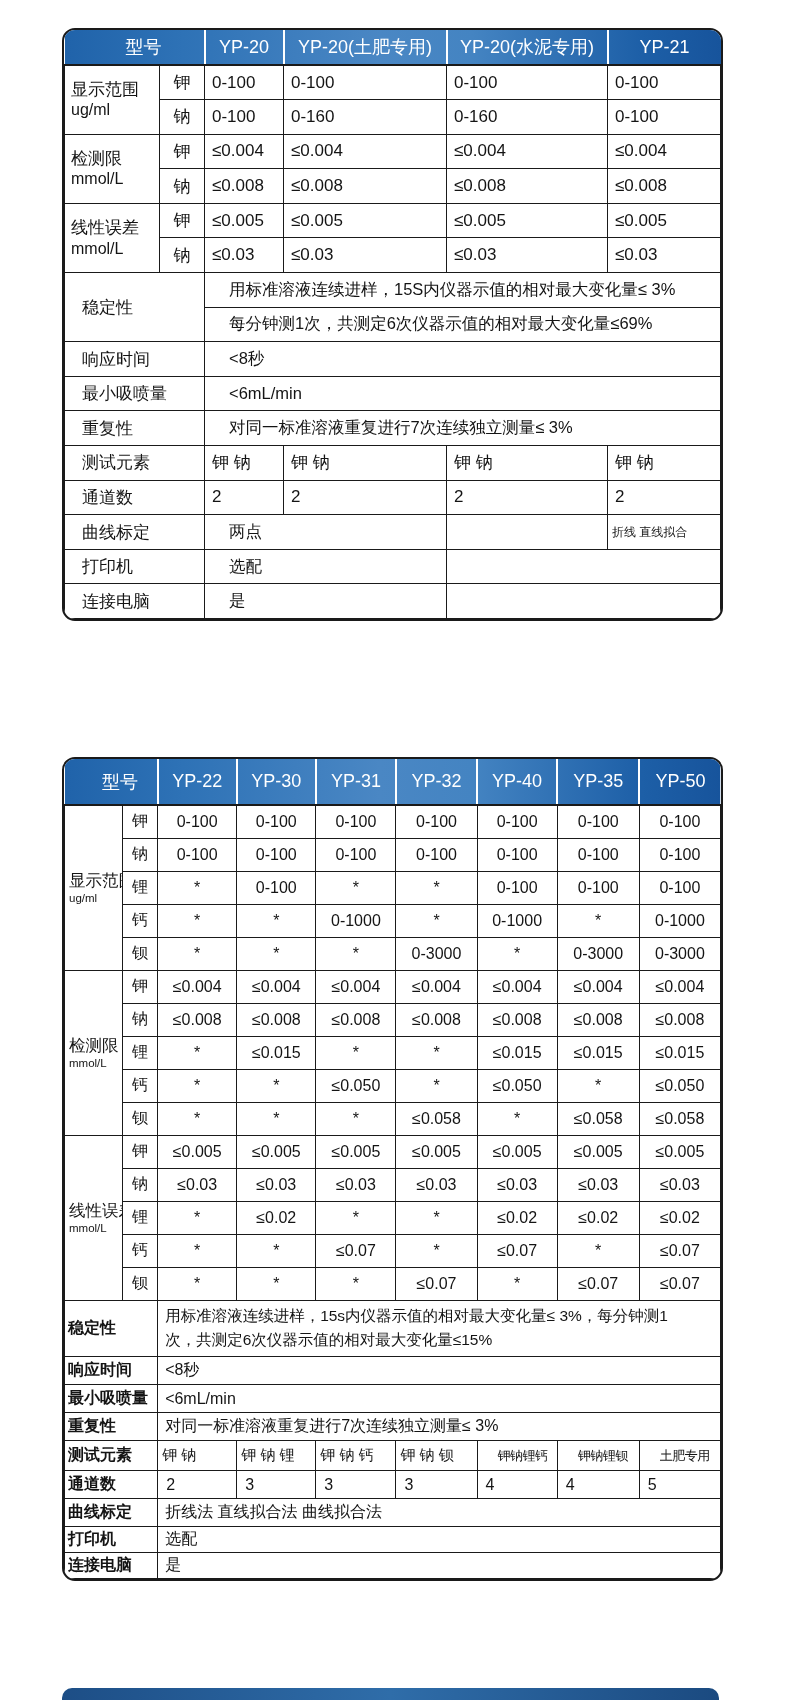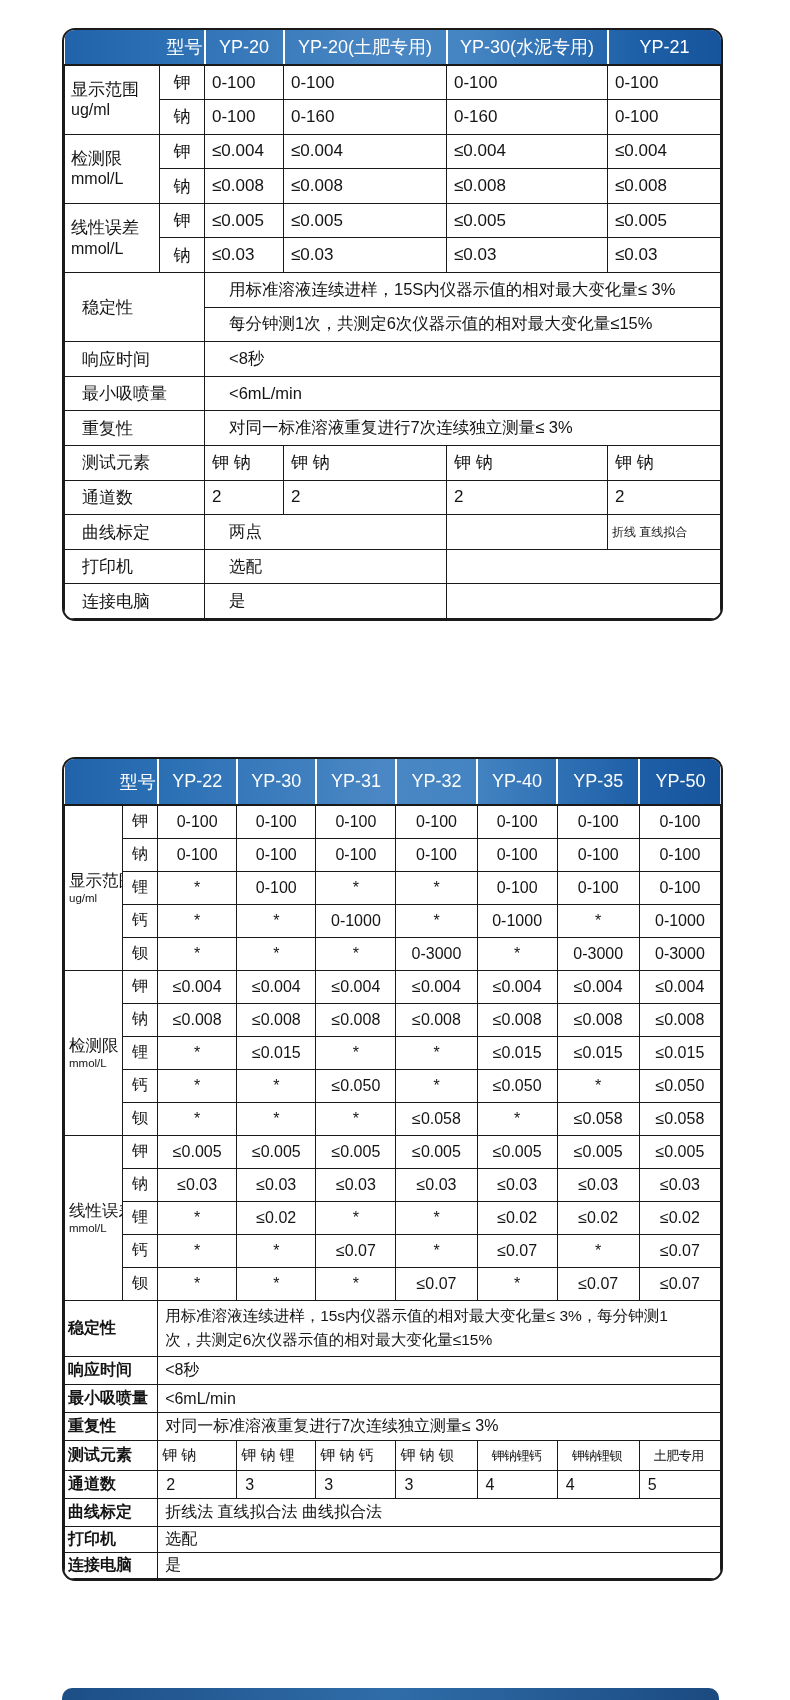--- a/index.html
+++ b/index.html
@@ -12,21 +12,21 @@
     position:absolute;left:62px;width:657px;background:#fff;
     border:2px solid #1a1a1a;border-radius:13px;overflow:hidden;
   }
   #card1{top:28px;}
   #card2{top:757px;}
   table{width:100%;border-collapse:collapse;table-layout:fixed;}
   td{border:1px solid #1a1a1a;overflow:hidden;white-space:nowrap;vertical-align:middle;}
   thead th{border:none;border-bottom:2px solid #1a1a1a;color:#fff;font-weight:500;overflow:hidden;white-space:nowrap;}
   thead th + th{border-left:2px solid rgba(255,255,255,0.95);}
   thead tr{background:linear-gradient(90deg,#2063aa 0%,#2e72b6 18%,#4a87c4 48%,#4484c2 62%,#1d5fa7 88%,#17549c 100%);}
-  th.model{text-align:right;padding-left:20px;}
+  th.model{text-align:center;padding-left:20px;}
 
   
   .t1{font-size:17px;}
   .t1 tr{height:34.6px;}
   .t1 thead tr{height:35px;}
   .t1 thead th{font-size:18px;}
   .v1{text-align:left;padding-left:7px;}
   .sub{text-align:center;}
   .glabel{text-align:left;padding-left:6px;line-height:1.25;}
   .unit1{font-size:16px;}
@@ -44,21 +44,21 @@
   .t2 tr.s30{height:30px;}
   .t2 tr.s26{height:26px;}
   .v2{text-align:center;}
   .glabel2{text-align:left;padding-left:4px;line-height:1.25;font-size:16.5px;}
   .glabel2 .gl{width:36px;}
   .unit2{font-size:11.5px;}
   .rowlabel2{text-align:left;padding-left:3px;font-weight:700;}
   .wide2{text-align:left;padding-left:7px;}
   .stab2{white-space:normal;text-align:left;padding:3px 24px 3px 7px;font-size:15.5px;line-height:1.6;}
   .elem2{text-align:left;padding-left:4px;font-size:15px;}
-  .t2 tr.elemrow td:nth-child(n+6){font-size:13px;letter-spacing:-0.5px;padding-left:14px;font-family:Liberation Mono, monospace;}
+  .t2 tr.elemrow td:nth-child(n+6){font-size:13px;letter-spacing:-0.5px;padding-left:20px;font-family:Liberation Mono, monospace;}
   .chan2{text-align:left;padding-left:8px;}
 
   
   .bottom-bar{
     position:absolute;left:62px;top:1688px;width:657px;height:12px;
     border-radius:10px 10px 0 0;
     background:linear-gradient(90deg,#1d4e86 0%,#2f6da9 50%,#1b4a80 100%);
   }
 </style>
 </head>
@@ -72,21 +72,21 @@
         <col style="width:79px">
       <col style="width:163px">
         <col style="width:161px">
         <col style="width:113px">
     </colgroup>
     <thead>
       <tr>
         <th class="model" colspan="2">型号</th>
         <th>YP-20</th>
         <th>YP-20(土肥专用)</th>
-        <th>YP-30(水泥专用)</th>
+        <th>YP-20(水泥专用)</th>
         <th>YP-21</th>
       </tr>
     </thead>
     <tbody>
       <tr>
         <td class="glabel" rowspan="2">
           <div>显示范围</div>
           <div class="unit1">ug/ml</div>
         </td>
         <td class="sub">钾</td>
@@ -136,21 +136,21 @@
         <td class="v1">≤0.03</td>
           <td class="v1">≤0.03</td>
           <td class="v1">≤0.03</td>
           <td class="v1">≤0.03</td>
       </tr>
       <tr>
         <td class="rowlabel" colspan="2" rowspan="2">稳定性</td>
         <td class="wide1" colspan="4">用标准溶液连续进样，15S内仪器示值的相对最大变化量≤ 3%</td>
       </tr>
       <tr>
-        <td class="wide1" colspan="4">每分钟测1次，共测定6次仪器示值的相对最大变化量≤15%</td>
+        <td class="wide1" colspan="4">每分钟测1次，共测定6次仪器示值的相对最大变化量≤69%</td>
       </tr>
       <tr>
         <td class="rowlabel" colspan="2">响应时间</td>
         <td class="wide1" colspan="4">&lt;8秒</td>
       </tr>
       <tr>
         <td class="rowlabel" colspan="2">最小吸喷量</td>
         <td class="wide1" colspan="4">&lt;6mL/min</td>
       </tr>
       <tr>

